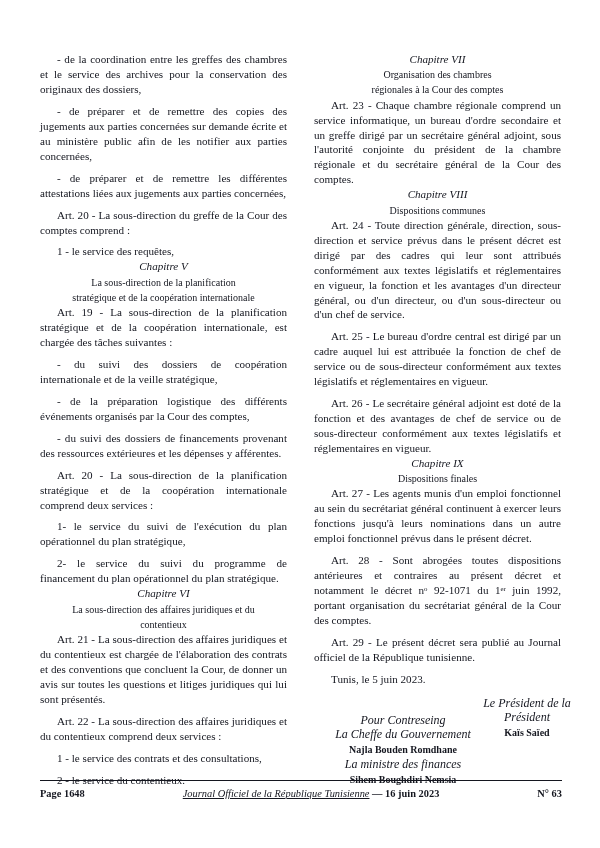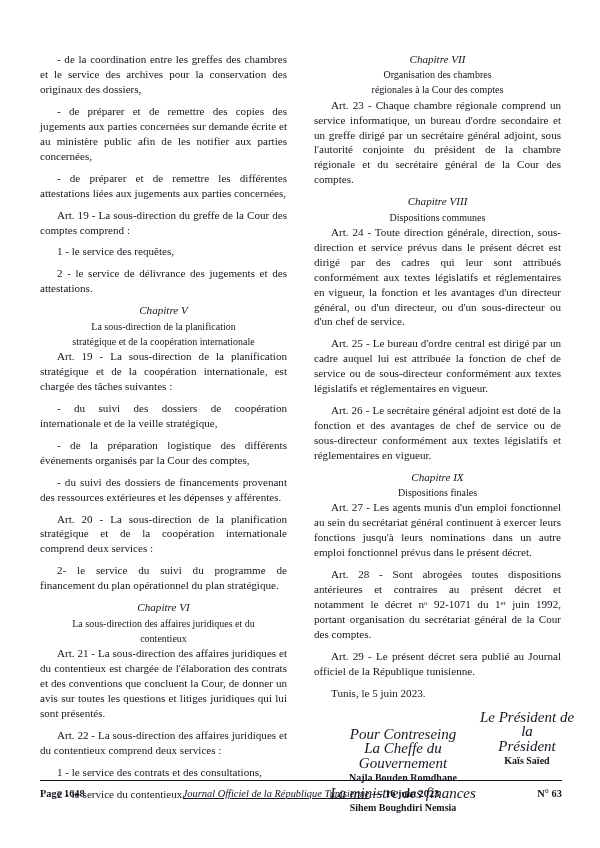--- a/index.html
+++ b/index.html
@@ -44,21 +44,20 @@
     text-indent: 17px;
   }
   .gap-above {
     margin-top: 7px;
   }
   .chapter-label {
     font-size: 11.1px;
     line-height: 15.2px;
     font-style: italic;
     text-align: center;
-    margin-top: 7px;
   }
   .chapter-title {
     font-size: 10px;
     line-height: 15.2px;
     font-weight: normal;
     text-align: center;
   }
   .list-line {
     font-size: 11.1px;
     line-height: 14.95px;
@@ -78,21 +77,21 @@
     text-align: center;
   }
   .sig-right {
     position: absolute;
     left: 163px;
     top: 0px;
     width: 100px;
     text-align: center;
   }
   .sig-role {
-    font-size: 15px;
+    font-size: 12px;
     line-height: 14.4px;
     font-style: italic;
   }
   .sig-name {
     font-size: 10px;
     line-height: 15.4px;
     font-weight: bold;
   }
   .footer {
     position: absolute;
@@ -137,33 +136,33 @@
 <body>
 
 <div class="page">
 
   <div class="columns">
 
     <div class="col">
       <p class="body-text indent">- de la coordination entre les greffes des chambres et le service des archives pour la conservation des originaux des dossiers,</p>
       <p class="body-text indent gap-above">- de préparer et de remettre des copies des jugements aux parties concernées sur demande écrite et au ministère public afin de les notifier aux parties concernées,</p>
       <p class="body-text indent gap-above">- de préparer et de remettre les différentes attestations liées aux jugements aux parties concernées,</p>
-      <p class="body-text indent gap-above">Art. 19 -  La sous-direction du greffe de la Cour des comptes comprend :</p>
+      <p class="body-text indent gap-above">Art. 20 -  La sous-direction du greffe de la Cour des comptes comprend :</p>
       <p class="list-line gap-above">1 - le service des requêtes,</p>
-      <p class="body-text indent gap-above">2 - le service de délivrance des jugements et des attestations.</p>
 
       <p class="chapter-label">Chapitre V</p>
       <p class="chapter-title">La sous-direction de la planification</p>
       <p class="chapter-title">stratégique et de la coopération internationale</p>
 
       <p class="body-text indent">Art. 19 -  La sous-direction de la planification stratégique et de la coopération internationale, est chargée des tâches suivantes :</p>
       <p class="body-text indent gap-above">- du suivi des dossiers de coopération internationale et de la veille stratégique,</p>
       <p class="body-text indent gap-above">- de la préparation logistique des différents événements organisés par la Cour des comptes,</p>
       <p class="body-text indent gap-above">- du suivi des dossiers de financements provenant des ressources extérieures et les dépenses y afférentes.</p>
       <p class="body-text indent gap-above">Art. 20 - La sous-direction de la planification stratégique et de la coopération internationale comprend deux services :</p>
+      <p class="body-text indent gap-above">1- le service du suivi de l'exécution du plan opérationnel du plan stratégique,</p>
       <p class="body-text indent gap-above">2- le service du suivi du programme de financement du plan opérationnel du plan stratégique.</p>
 
       <p class="chapter-label">Chapitre VI</p>
       <p class="chapter-title">La sous-direction des affaires juridiques et du</p>
       <p class="chapter-title">contentieux</p>
 
       <p class="body-text indent">Art. 21 - La sous-direction des affaires juridiques et du contentieux est chargée de l'élaboration des contrats et des conventions que concluent la Cour, de donner un avis sur toutes les questions et litiges juridiques qui lui sont présentés.</p>
       <p class="body-text indent gap-above">Art. 22 - La sous-direction des affaires juridiques et du contentieux comprend deux services :</p>
       <p class="list-line gap-above">1 - le service des contrats et des consultations,</p>
       <p class="list-line gap-above">2 - le service du contentieux.</p>

